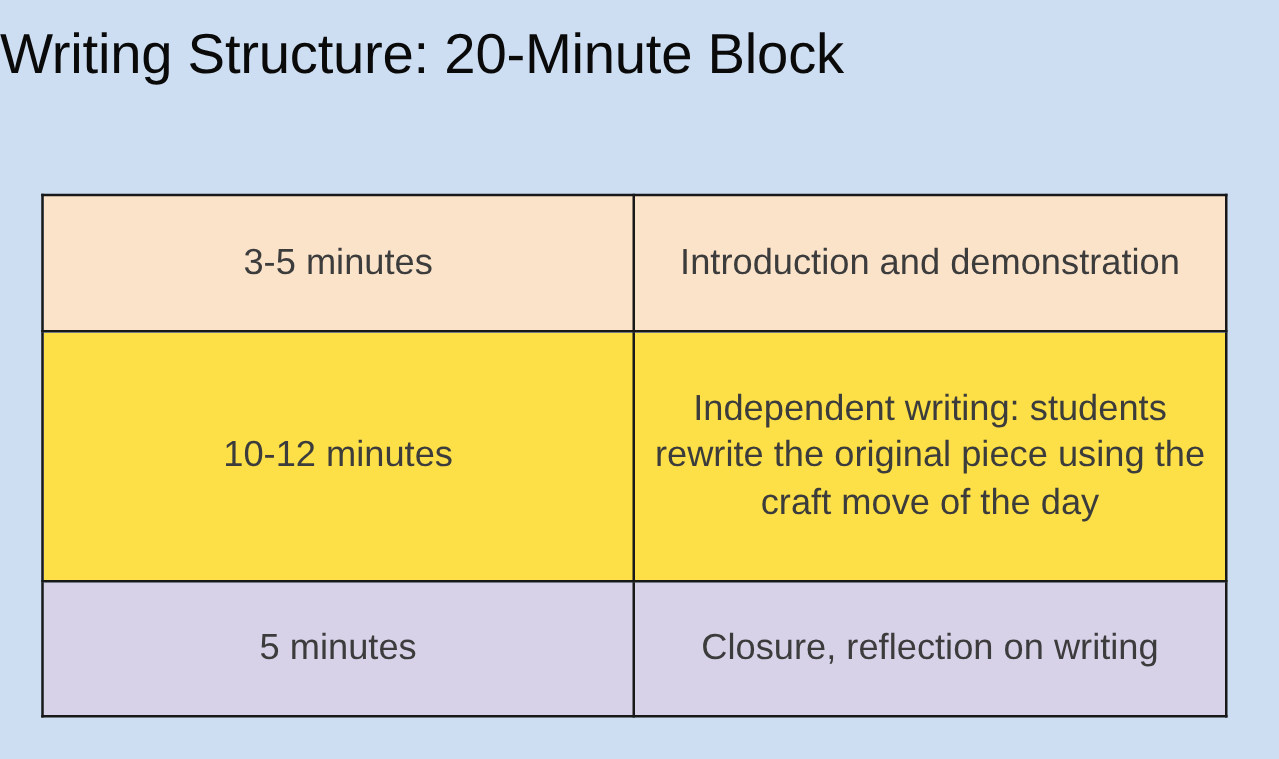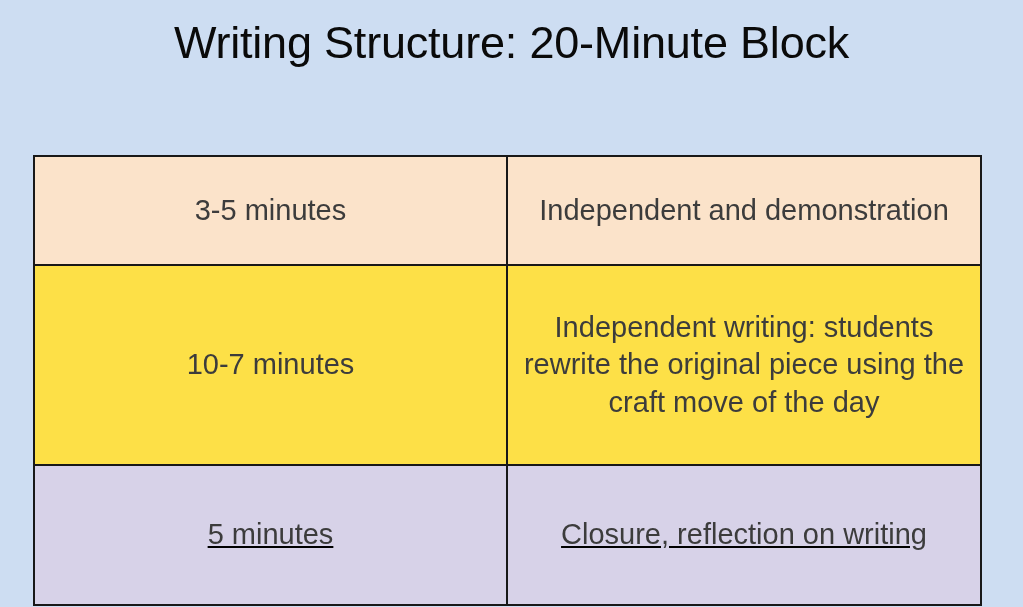--- a/index.html
+++ b/index.html
@@ -23,21 +23,21 @@
     background: #cdddf2;
     box-sizing: border-box;
   }
 
   
   .title {
     position: absolute;
     left: 0;
     top: 18px;
     width: 1023px;
-    text-align: center;
+    text-align: left;
     font-size: 45px;
     line-height: 1.12;
     font-weight: 400;
     letter-spacing: -0.2px;
     color: #0a0a0a;
     white-space: nowrap;
   }
 
   
   .schedule-table {
@@ -71,21 +71,21 @@
 
   .col-duration { width: 473px; }
   .col-activity { width: 474px; }
 
   .row-intro    td { background: #fbe3ca; }
   .row-writing  td { background: #fde047; }
   .row-closure  td { background: #d7d2e8; }
 
   .row-intro   { height: 109px; }
   .row-writing { height: 200px; }
-  .row-closure { height: 140px; text-decoration: underline; }
+  .row-closure { height: 108px; }
 
   .cell-text {
     display: block;
   }
 </style>
 </head>
 <body>
 
 <div id="slide">
 
@@ -95,26 +95,26 @@
     <colgroup>
       <col class="col-duration">
       <col class="col-activity">
     </colgroup>
     <tbody>
       <tr class="row-intro">
         <td>
           <span class="cell-text">3-5 minutes</span>
         </td>
         <td>
-          <span class="cell-text">Independent and demonstration</span>
+          <span class="cell-text">Introduction and demonstration</span>
         </td>
       </tr>
       <tr class="row-writing">
         <td>
-          <span class="cell-text">10-7 minutes</span>
+          <span class="cell-text">10-12 minutes</span>
         </td>
         <td>
           <span class="cell-text">Independent writing: students rewrite the original piece using the craft move of the day</span>
         </td>
       </tr>
       <tr class="row-closure">
         <td>
           <span class="cell-text">5 minutes</span>
         </td>
         <td>

